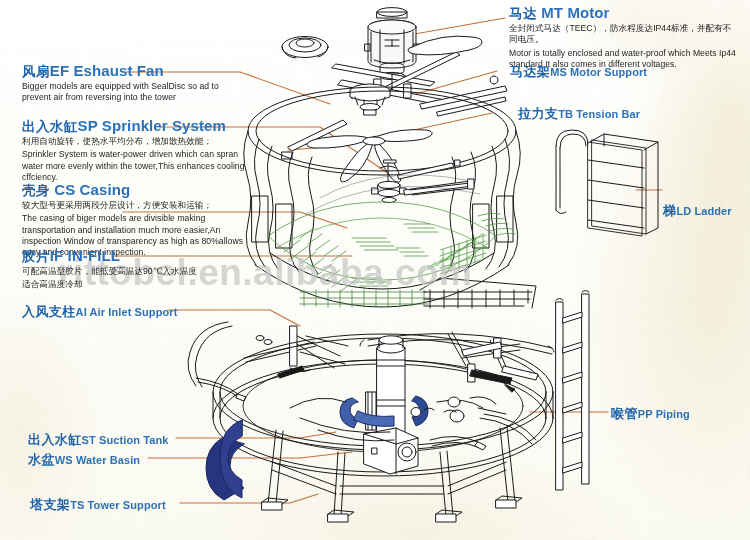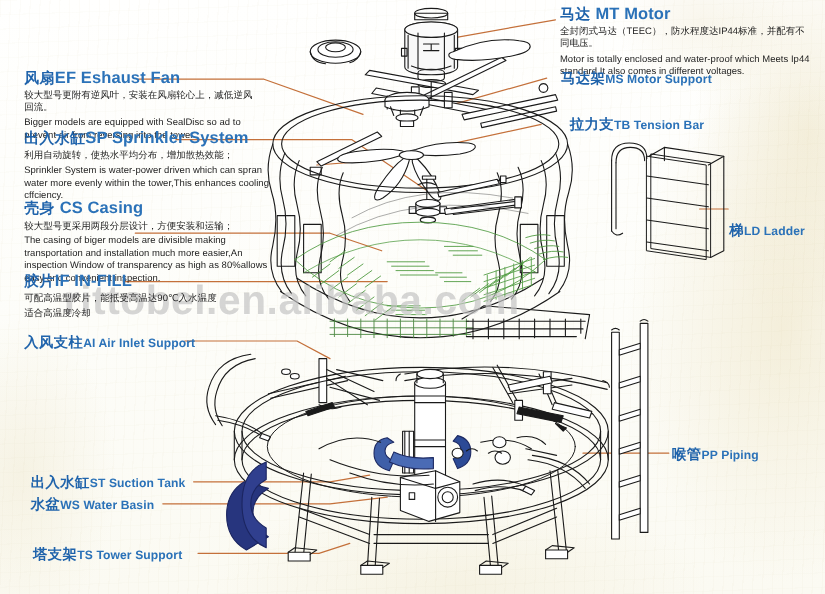--- a/index.html
+++ b/index.html
@@ -365,21 +365,20 @@
           <path d="M272 470 L336 494 M340 494 L444 494 M448 494 L506 470"></path>
         </g>
       </g>
     </g>
   </svg>
 
   <div class="wm">rittobel.en.alibaba.com</div>
 
   <div class="blk" style="left:22px;top:63px;width:210px;">
     <div class="hd"><span class="cn">风扇</span><span class="en">EF Eshaust Fan</span></div>
-    <div class="body z">较大型号更附有逆风叶，安装在风扇轮心上，减低逆风回流。</div>
     <div class="body">Bigger models are equipped with SealDisc so ad to prevent air from reversing into the tower</div>
   </div>
 
   <div class="blk" style="left:22px;top:118px;width:225px;">
     <div class="hd"><span class="cn">出入水缸</span><span class="en">SP Sprinkler System</span></div>
     <div class="body z">利用自动旋转，使热水平均分布，增加散热效能；</div>
     <div class="body">Sprinkler System is water-power driven which can spran water more evenly within the tower,This enhances cooling cffciency.</div>
   </div>
 
   <div class="blk" style="left:22px;top:182px;width:226px;">

